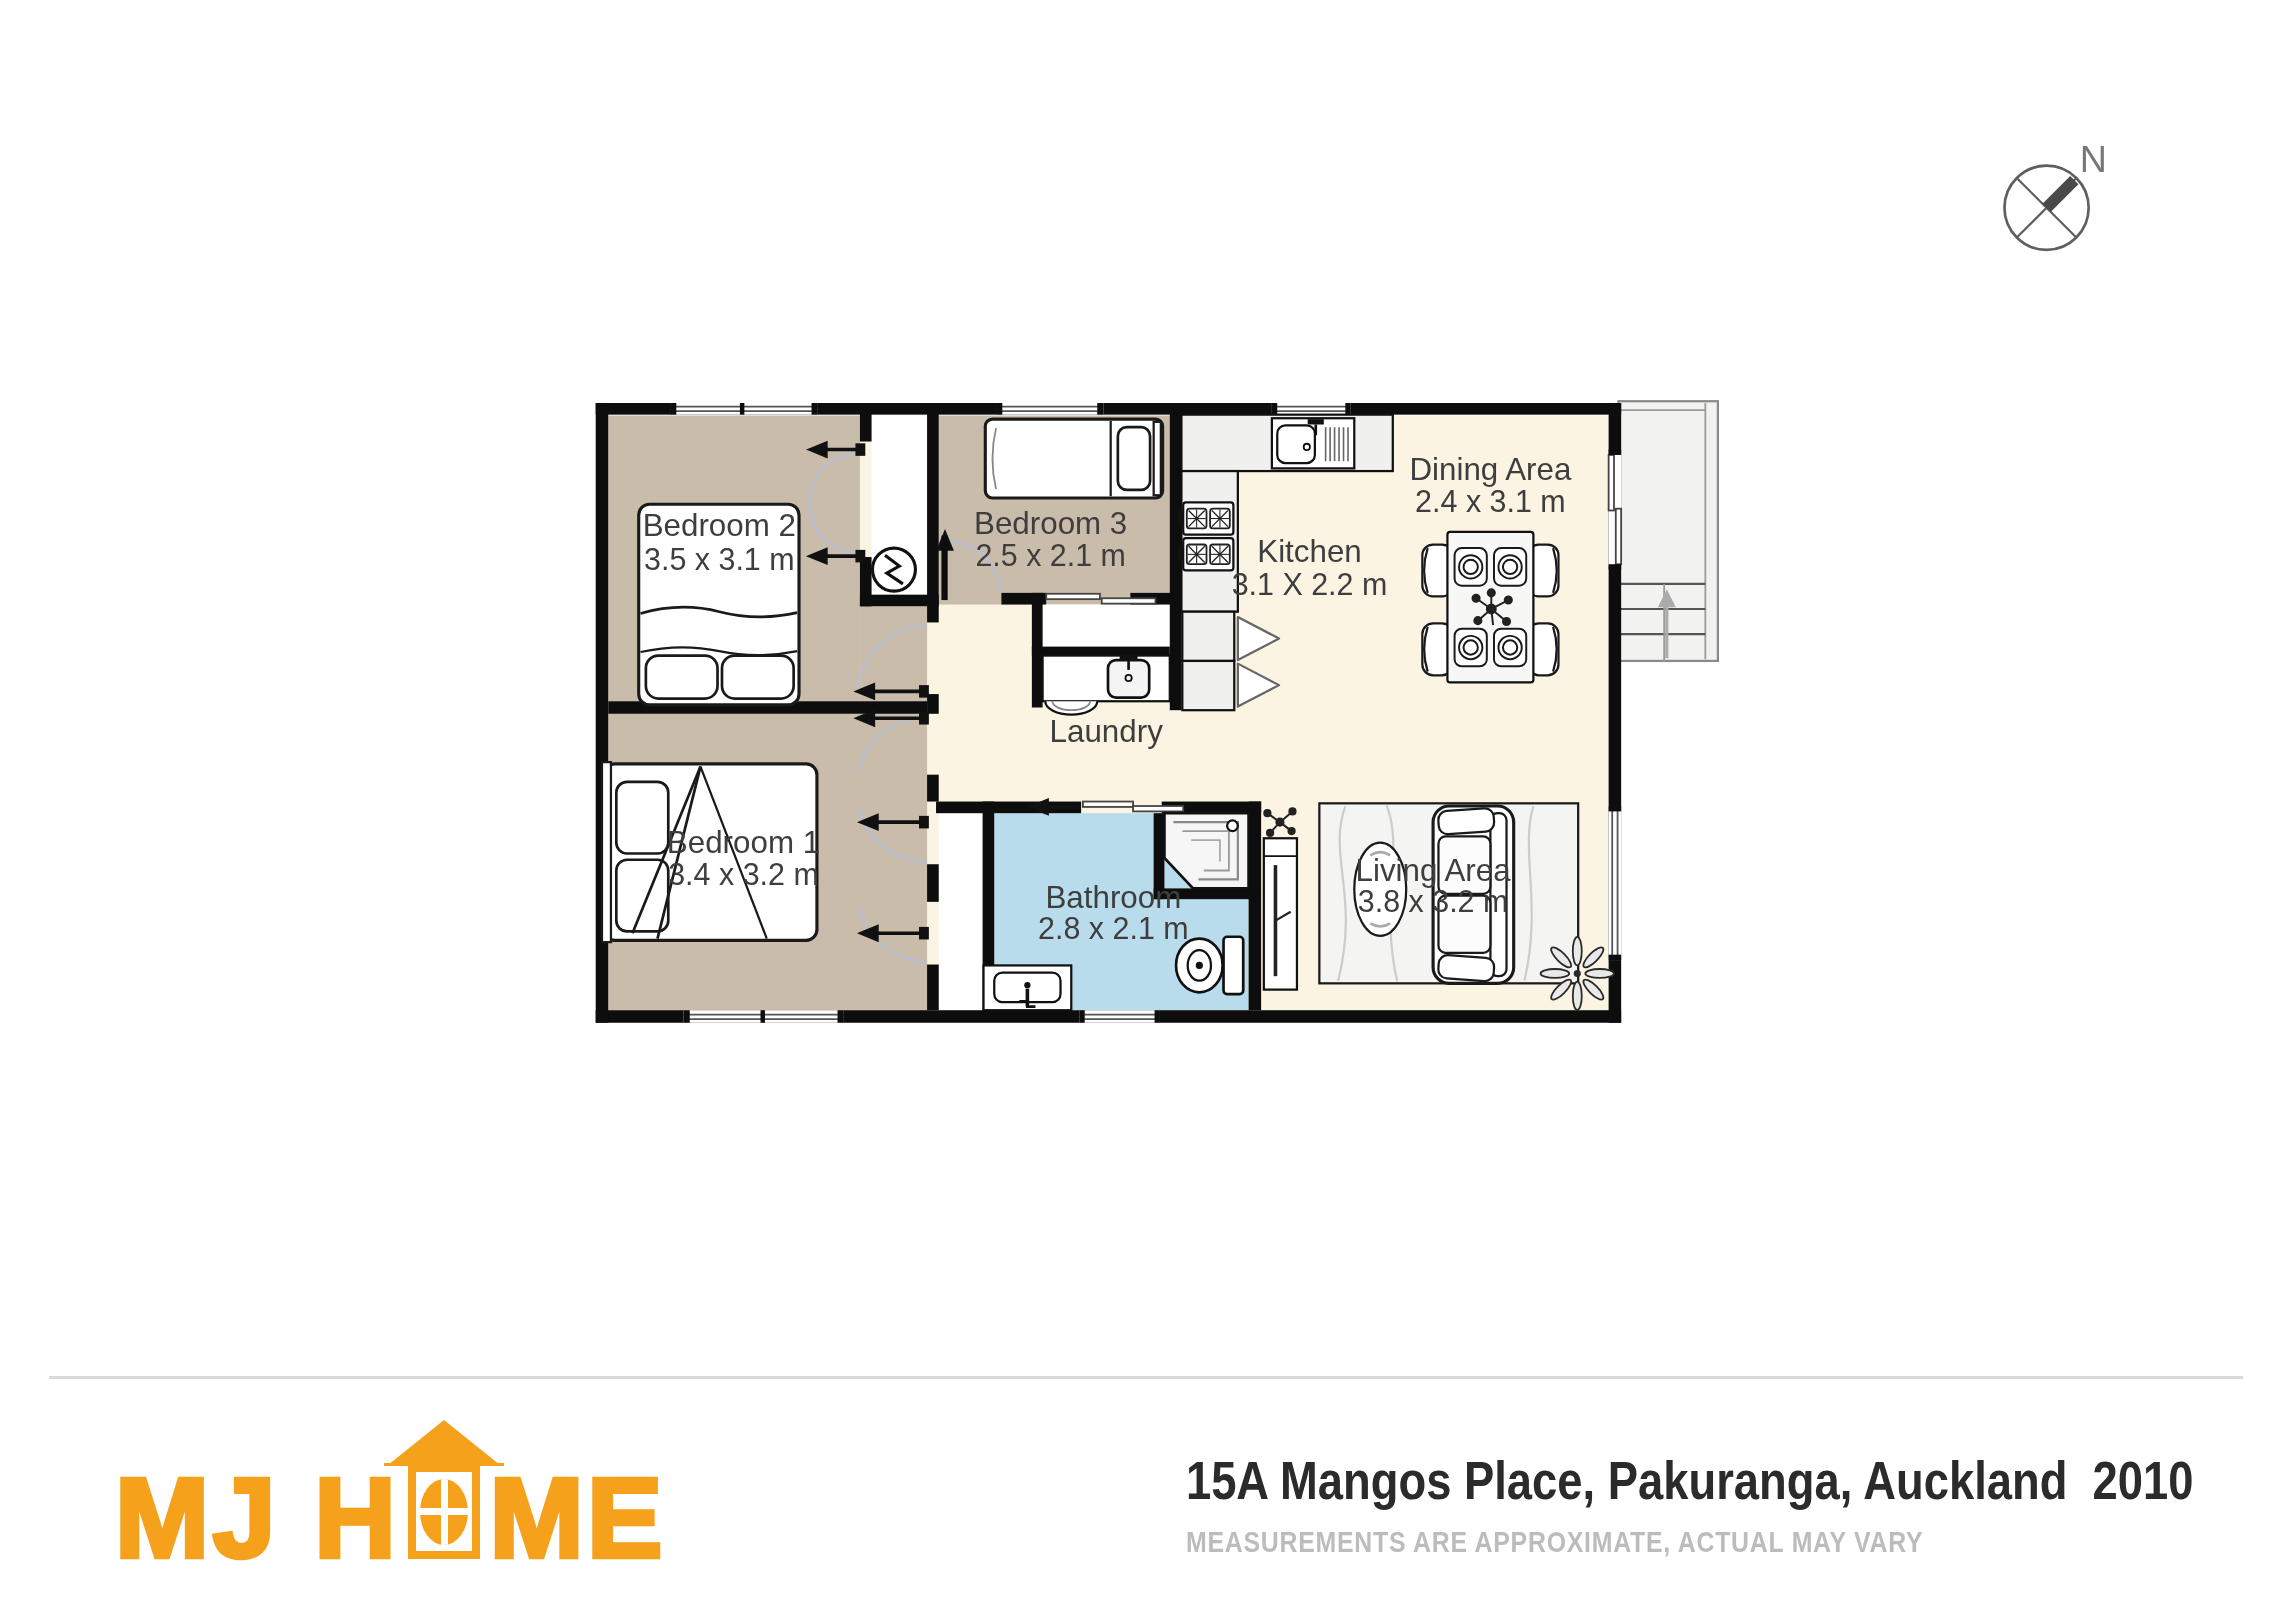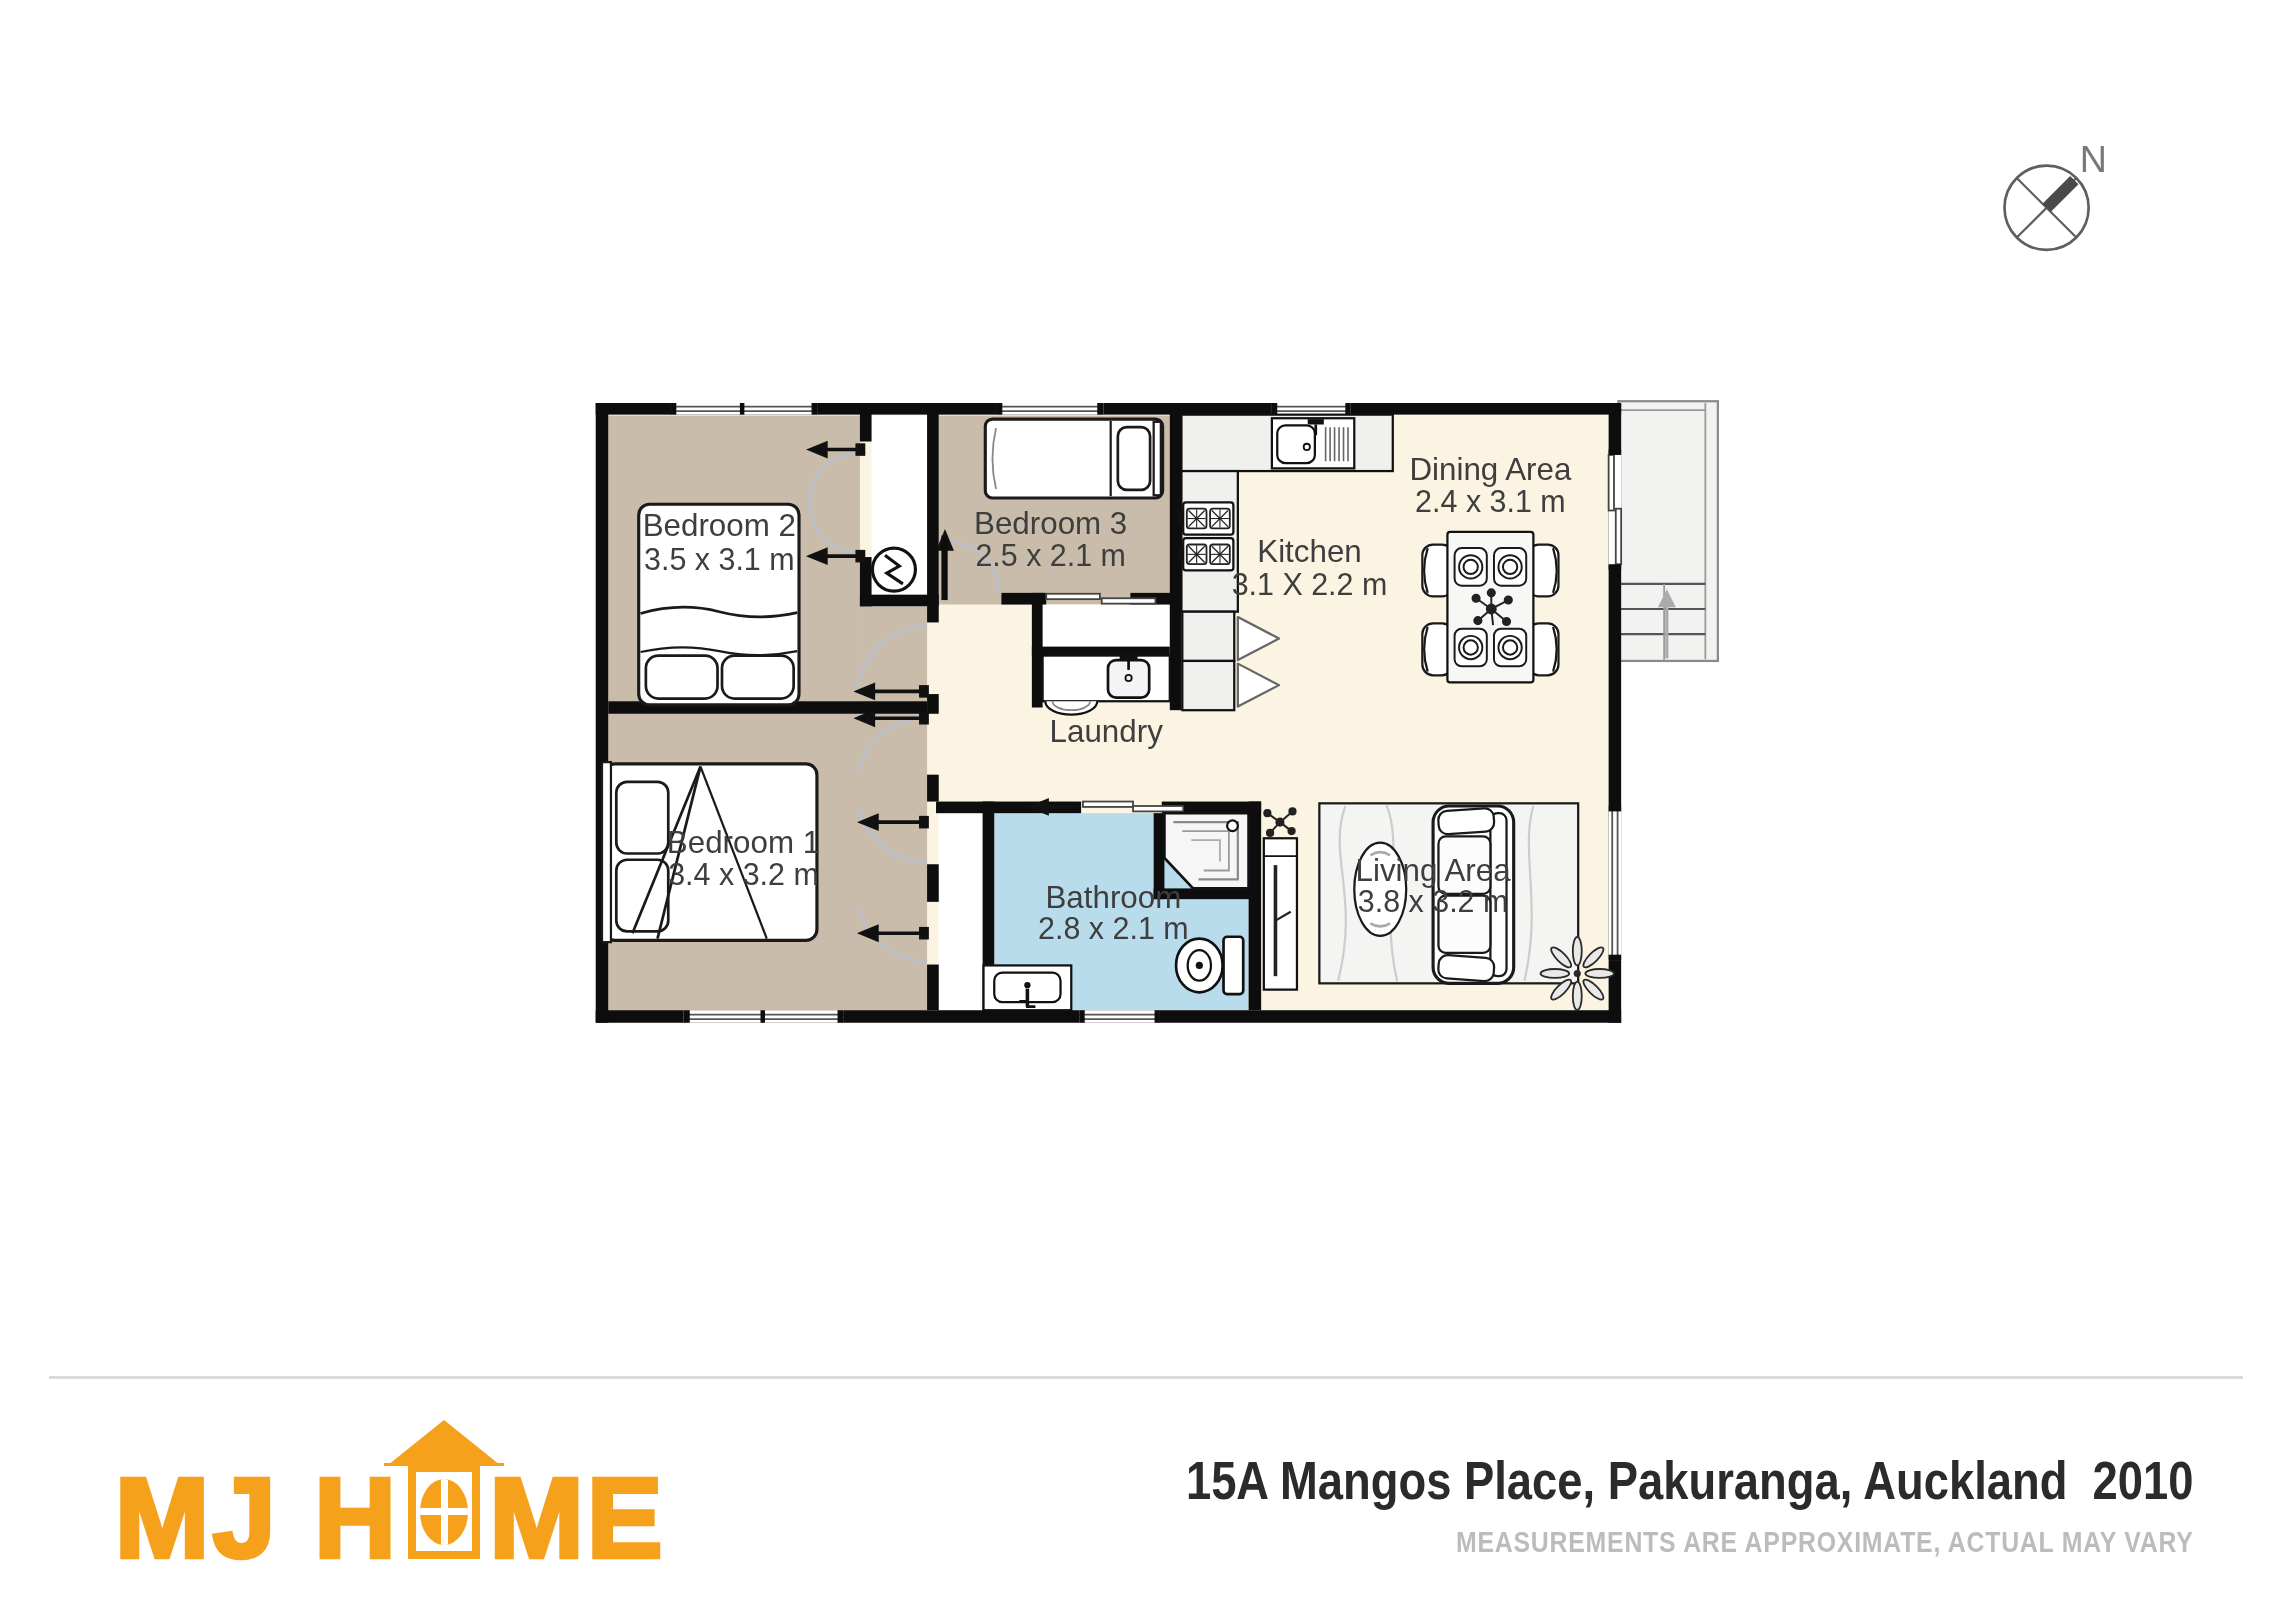--- a/index.html
+++ b/index.html
@@ -19,21 +19,21 @@
           margin:0 9px;}
   #logo-roof{position:absolute;left:50%;top:-52px;transform:translateX(-50%);
              width:0;height:0;border-left:56px solid transparent;border-right:56px solid transparent;
              border-bottom:45px solid #F5A11C;}
   #logo-eave-l,#logo-eave-r{position:absolute;top:-9px;width:25px;height:2.7px;background:#F5A11C;}
   #logo-eave-l{left:-32px;} #logo-eave-r{right:-32px;}
   #logo-window{position:absolute;left:50%;top:50%;transform:translate(-50%,-50%);
                width:48px;height:66px;background:#F5A11C;border-radius:50%;overflow:hidden;}
   #logo-window .vbar{position:absolute;left:50%;top:0;width:6.3px;height:100%;margin-left:-3.1px;background:#fff;}
   #logo-window .hbar{position:absolute;top:50%;left:0;height:6.3px;width:100%;margin-top:-3.1px;background:#fff;}
-  #addr{position:absolute;right:100px;top:1449px;text-align:right;}
+  #addr{position:absolute;right:100px;top:1449px;text-align:left;}
   #addr .line1{font-size:54px;font-weight:bold;color:#2b2b2b;white-space:pre;
                transform:scaleX(.84);transform-origin:100% 50%;}
   #addr .line2{margin-top:14.3px;font-size:29.6px;font-weight:bold;color:#bcbcbc;letter-spacing:0.9px;
                transform:scaleX(.84);transform-origin:100% 50%;}
 </style>
 </head>
 <body>
 
 <div id="canvas">
 

